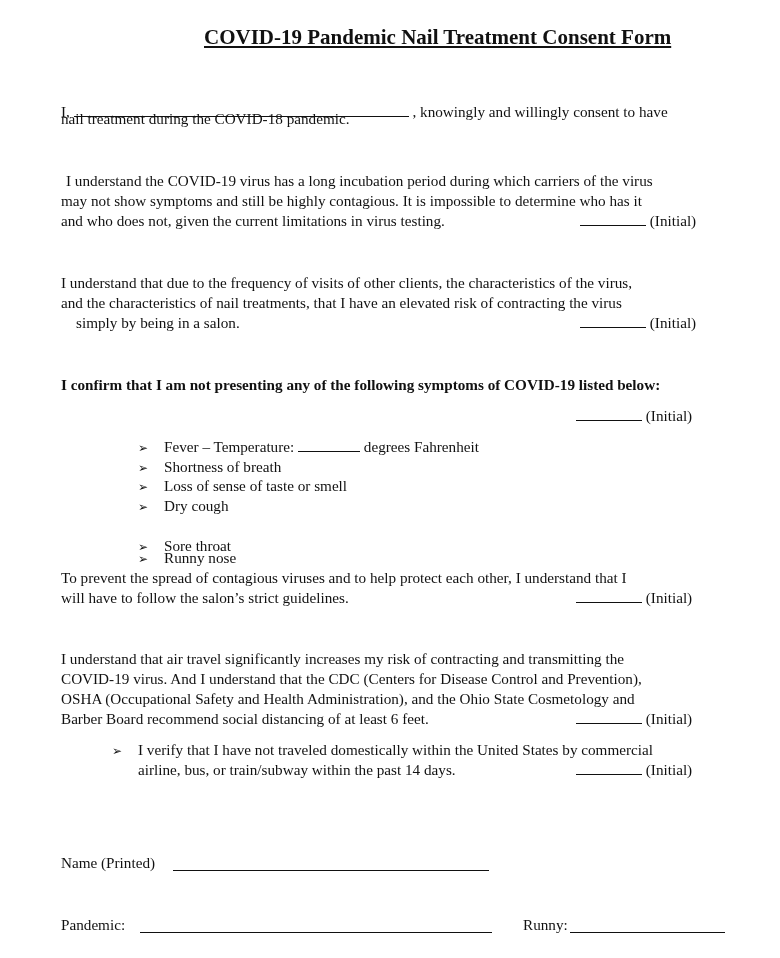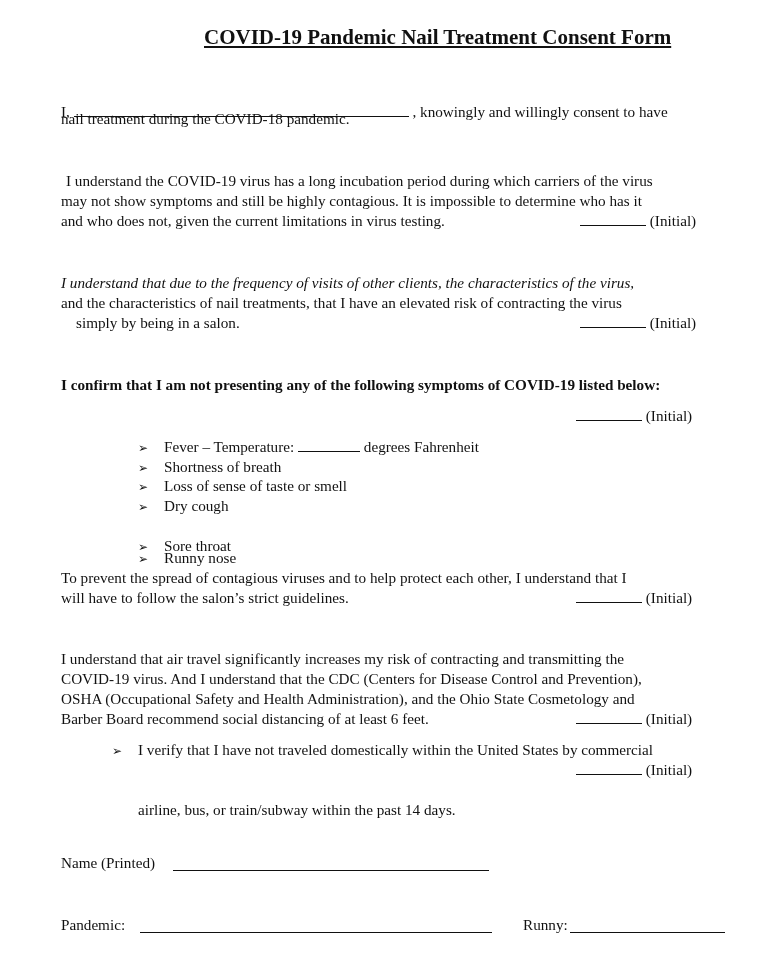--- a/index.html
+++ b/index.html
@@ -25,21 +25,21 @@
 <div class="abs" style="left:61px;top:109px;">nail treatment during the COVID-18 pandemic.</div>
 
 <div class="abs" style="left:66px;top:171px;">I understand the COVID-19 virus has a long incubation period during which carriers of the virus</div>
 <div class="abs" style="left:61px;top:191px;">may not show symptoms and still be highly contagious.  It is impossible to determine who has it</div>
 <div class="abs" style="left:61px;top:211px;">and who does not, given the current limitations in virus testing.</div>
 <div class="abs" style="left:580px;top:211px;">
   <span class="blank blank-init"></span>
   <span>(Initial)</span>
 </div>
 
-<div class="abs" style="left:61px;top:273px;font-style:italic;">I understand that due to the frequency of visits of other clients, the characteristics of the virus,</div>
+<div class="abs" style="left:61px;top:273px;">I understand that due to the frequency of visits of other clients, the characteristics of the virus,</div>
 <div class="abs" style="left:61px;top:293px;">and the characteristics of nail treatments, that I have an elevated risk of contracting the virus</div>
 <div class="abs" style="left:61px;top:313px;margin-left:15px;">simply by being in a salon.</div>
 <div class="abs" style="left:580px;top:313px;">
   <span class="blank blank-init"></span>
   <span>(Initial)</span>
 </div>
 
 <div class="abs" style="left:61px;top:375px;font-weight:bold;">I confirm that I am not presenting any of the following symptoms of COVID-19 listed below:</div>
 <div class="abs" style="left:576px;top:406px;">
   <span class="blank blank-init"></span>
@@ -79,21 +79,21 @@
 <div class="abs" style="left:61px;top:689px;">OSHA (Occupational Safety and Health Administration), and the Ohio State Cosmetology and</div>
 <div class="abs" style="left:61px;top:709px;">Barber Board recommend social distancing of at least 6 feet.</div>
 <div class="abs" style="left:576px;top:709px;">
   <span class="blank blank-init"></span>
   <span>(Initial)</span>
 </div>
 
 <div class="abs" style="left:112px;top:740px;">
   <span class="arrow">➢</span><span>I verify that I have not traveled domestically within the United States by commercial</span>
 </div>
-<div class="abs" style="left:138px;top:800px;">airline, bus, or train/subway within the past 14 days.</div>
+<div class="abs" style="left:138px;top:760px;">airline, bus, or train/subway within the past 14 days.</div>
 <div class="abs" style="left:576px;top:760px;">
   <span class="blank blank-init"></span>
   <span>(Initial)</span>
 </div>
 
 <div class="abs" style="left:61px;top:853px;">Name (Printed)</div>
 <div class="line" style="left:173px;top:870px;width:316px;"></div>
 
 <div class="abs" style="left:61px;top:915px;">Pandemic:</div>
 <div class="line" style="left:140px;top:932px;width:352px;"></div>

